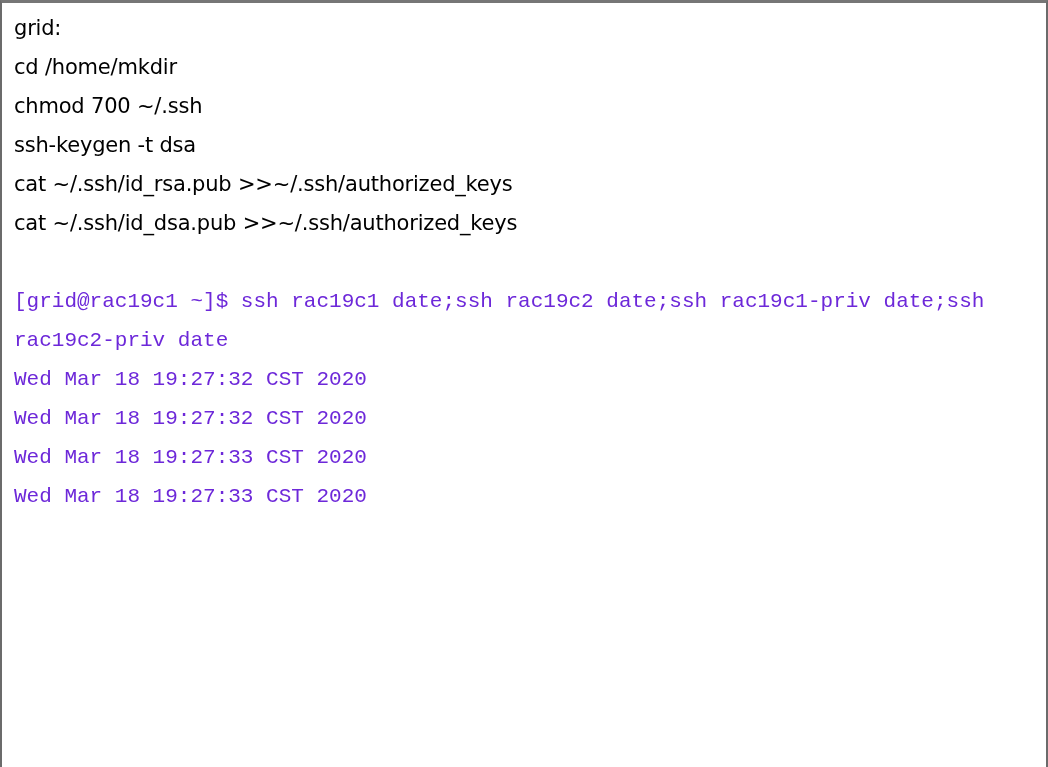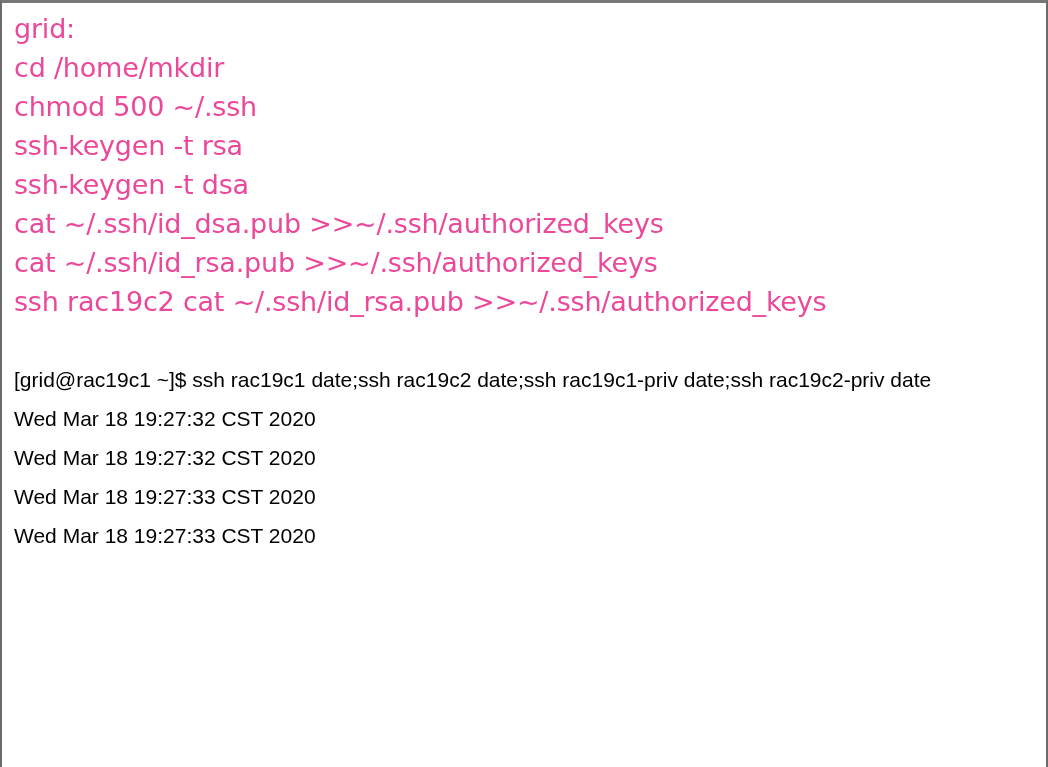--- a/index.html
+++ b/index.html
@@ -33,63 +33,61 @@
   #console-body {
     position: absolute;
     left: 12px;
     top: 6px;
     right: 10px;
   }
 
   
   .cmd-line {
     font-family: "DejaVu Sans", sans-serif;
-    font-size: 27px;
+    font-size: 21px;
     line-height: 39px;
-    color: #ec4899;
+    color: #000000;
     white-space: pre;
     letter-spacing: -0.2px;
   }
 
   
   .blank-line {
     height: 39px;
     line-height: 39px;
     font-size: 21px;
   }
 
   
   .out-line {
-    font-family: Liberation Sans, sans-serif;
+    font-family: Liberation Mono, monospace;
     font-size: 21px;
     line-height: 39px;
-    color: #000000;
+    color: #6d28d9;
     white-space: pre-wrap;
     word-break: break-word;
     letter-spacing: 0px;
   }
   .out-line.wrapped {
     
     max-width: 1020px;
   }
 </style>
 </head>
 <body>
 
 <div id="console-panel">
   <div id="console-body">
 
     <div class="cmd-line">grid:</div>
     <div class="cmd-line">cd /home/mkdir</div>
-    <div class="cmd-line">chmod 500 ~/.ssh</div>
-    <div class="cmd-line">ssh-keygen -t rsa</div>
+    <div class="cmd-line">chmod 700 ~/.ssh</div>
     <div class="cmd-line">ssh-keygen -t dsa</div>
+    <div class="cmd-line">cat ~/.ssh/id_rsa.pub &gt;&gt;~/.ssh/authorized_keys</div>
     <div class="cmd-line">cat ~/.ssh/id_dsa.pub &gt;&gt;~/.ssh/authorized_keys</div>
-    <div class="cmd-line">cat ~/.ssh/id_rsa.pub &gt;&gt;~/.ssh/authorized_keys</div>
-    <div class="cmd-line">ssh rac19c2 cat ~/.ssh/id_rsa.pub &gt;&gt;~/.ssh/authorized_keys</div>
 
     <div class="blank-line">&nbsp;</div>
 
     <div class="out-line wrapped">[grid@rac19c1 ~]$ ssh rac19c1 date;ssh rac19c2 date;ssh rac19c1-priv date;ssh rac19c2-priv date</div>
     <div class="out-line">Wed Mar 18 19:27:32 CST 2020</div>
     <div class="out-line">Wed Mar 18 19:27:32 CST 2020</div>
     <div class="out-line">Wed Mar 18 19:27:33 CST 2020</div>
     <div class="out-line">Wed Mar 18 19:27:33 CST 2020</div>
 
   </div>

